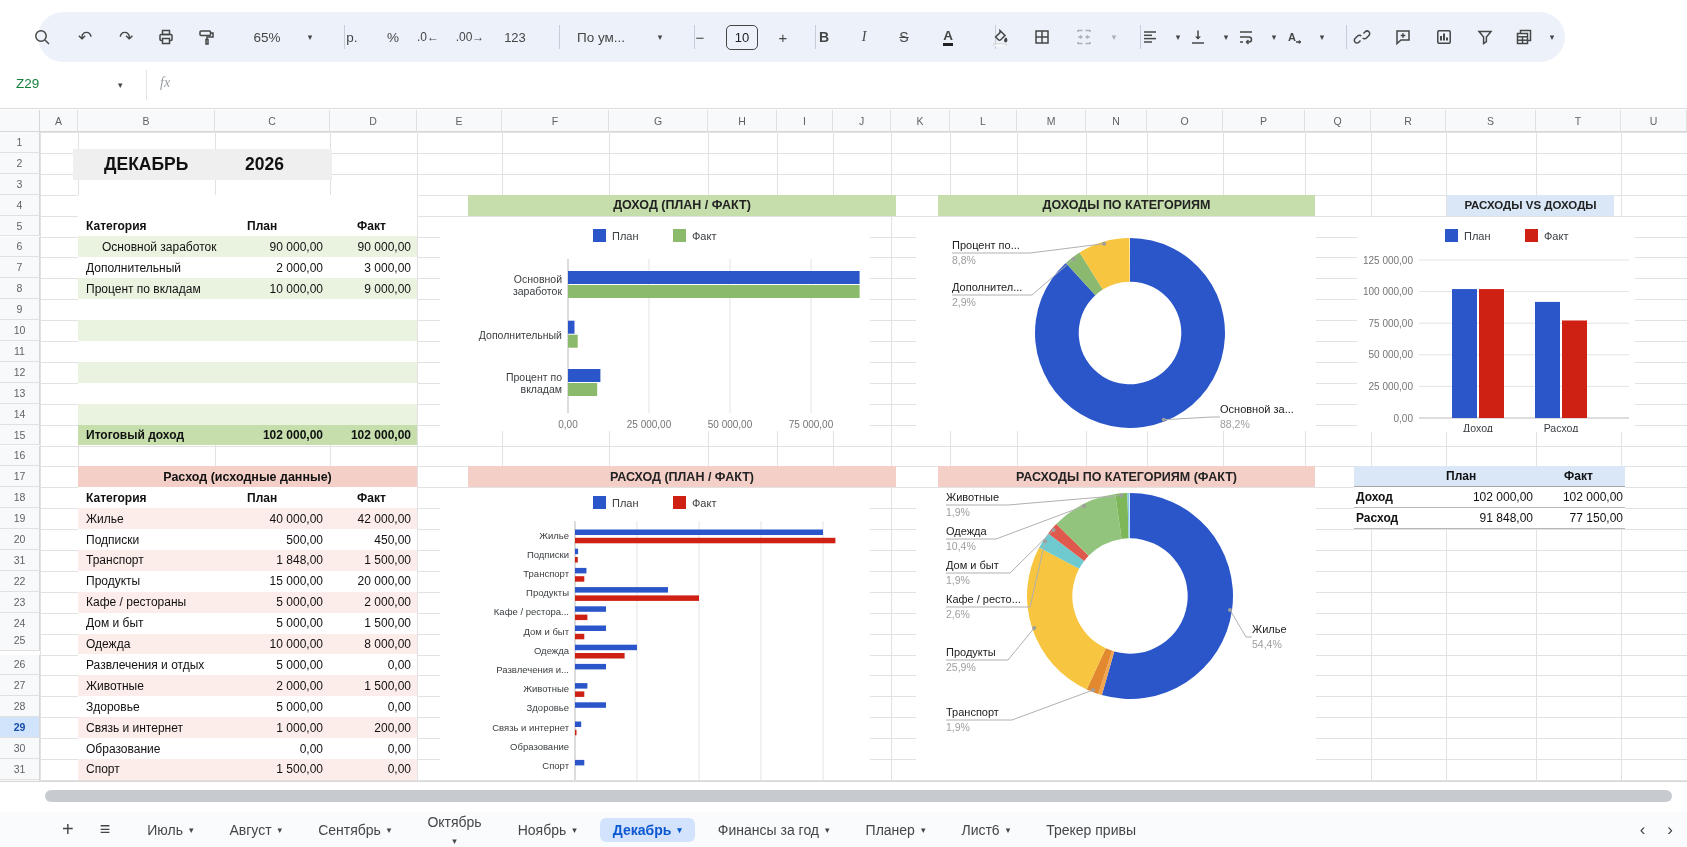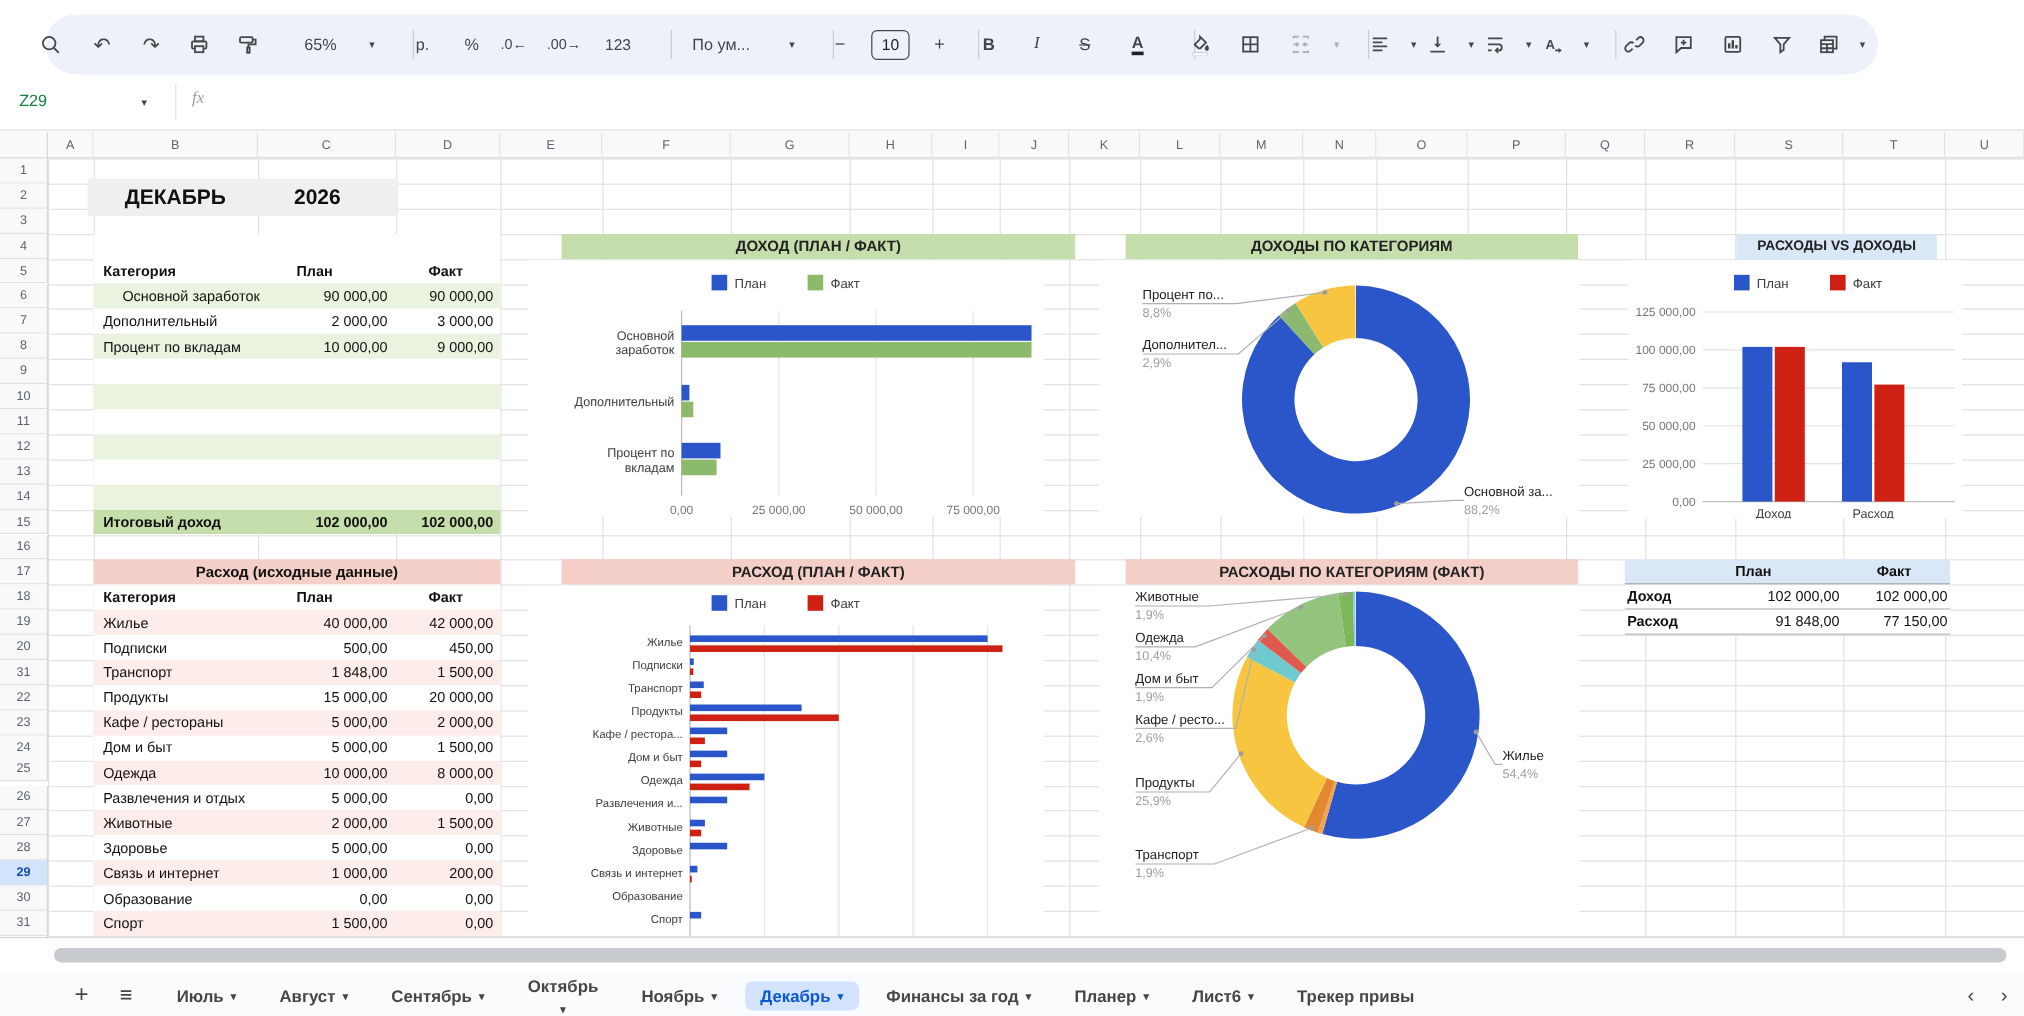--- a/index.html
+++ b/index.html
@@ -31,21 +31,21 @@
   .blk{position:absolute;box-sizing:border-box;}
   .trow{position:absolute;left:0;right:0;display:flex;align-items:center;box-sizing:border-box;font-size:12px;color:#111;}
   .cellL{position:absolute;left:8px;white-space:nowrap;}
   .cellR{position:absolute;text-align:right;white-space:nowrap;}
   .b{font-weight:bold;}
   .titleband{position:absolute;display:flex;align-items:center;justify-content:center;font-weight:bold;font-size:12.5px;color:#222;box-sizing:border-box;}
   
   #hscrollwrap{position:absolute;left:0;top:782px;width:1687px;height:30px;background:#fff;}
   #hthumb{position:absolute;left:45px;top:8px;width:1627px;height:12px;border-radius:6px;background:#c7cbd0;}
   #tabbar{position:absolute;left:0;top:812px;width:1687px;height:35px;background:#f9fbfd;display:flex;align-items:center;}
-  .tabitem{display:flex;align-items:center;gap:6px;padding:4px 13px;border-radius:6px;font-size:14px;color:#444746;font-weight:700;white-space:nowrap;}
+  .tabitem{display:flex;align-items:center;gap:6px;padding:4px 13px;border-radius:6px;font-size:14px;color:#444746;font-weight:400;white-space:nowrap;}
   .tabitem .caret{font-size:9px;color:#444746;}
   .tabitem.active{background:#d3e3fd;color:#0b57d0;font-weight:bold;}
   .tabitem.active .caret{color:#0b57d0;}
   #tabnav{position:absolute;right:6px;top:0;height:35px;display:flex;align-items:center;gap:22px;font-size:17px;color:#444746;background:#f9fbfd;padding:0 8px;}
   text{font-family:"Liberation Sans",sans-serif;}
 </style>
 </head>
 <body>
 
 <div id="screen">

